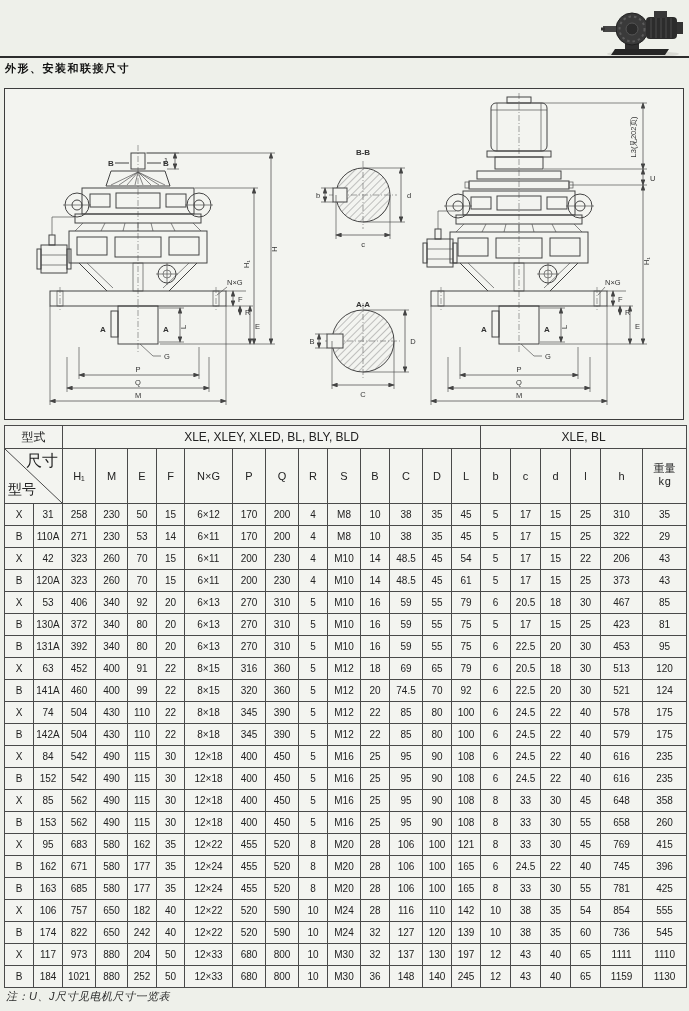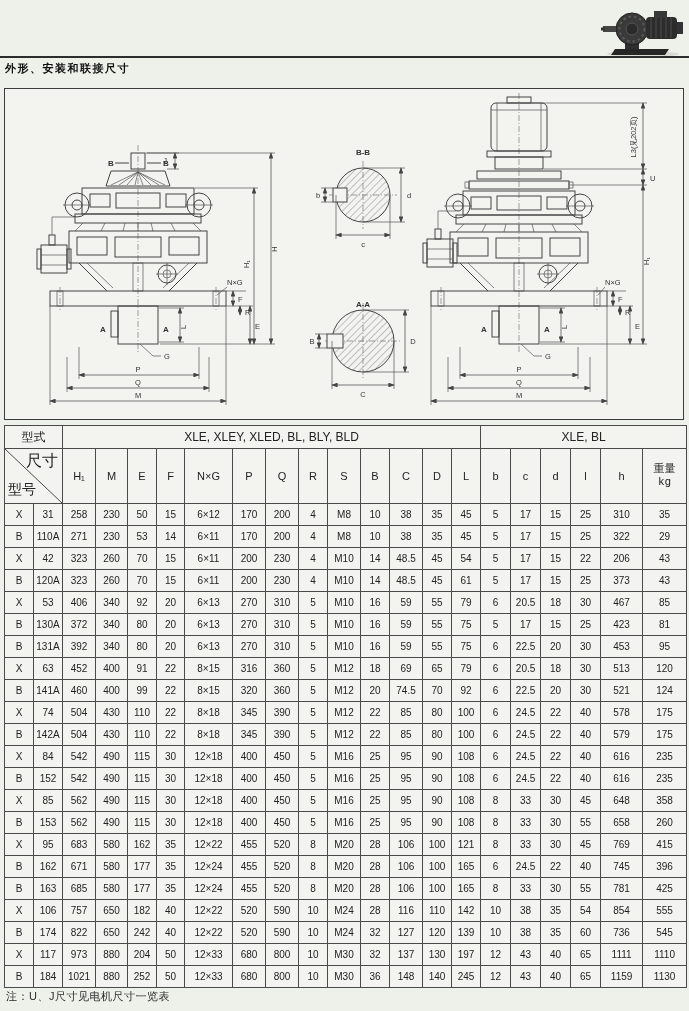--- a/index.html
+++ b/index.html
@@ -45,21 +45,21 @@
   }
   .dim-table thead tr.grp th{height:22px;font-size:12px;}
   .dim-table thead tr.cols th{height:54px;font-size:11px;}
   .dim-table tbody td{height:21px;line-height:21px;font-size:10px;}
   .weight-th{white-space:pre-line;line-height:13px;font-family:Liberation Mono, monospace;}
   .corner{position:relative;padding:0;}
   .corner svg{position:absolute;inset:0;width:100%;height:100%;}
   .corner .c-top{position:absolute;top:2px;right:4px;font-size:16px;}
   .corner .c-bot{position:absolute;bottom:4px;left:3px;font-size:14px;text-align:center;}
   
-  .note{position:absolute;top:989px;left:6px;font-size:11px;color:#2c2c2c;letter-spacing:.5px;}
+  .note{position:absolute;top:989px;left:6px;font-size:11px;color:#2c2c2c;letter-spacing:.5px;font-style:italic;}
 </style>
 </head>
 <body>
 
 <div class="page">
 
   <svg class="photo" viewBox="0 0 86 54">
     <ellipse cx="42" cy="50" rx="36" ry="3" fill="#d9dad4"></ellipse>
     <rect x="24" y="36" width="14" height="11" fill="#2f2f2f"></rect>
     <polygon points="14,45 68,45 64,51 10,51" fill="#262626"></polygon>

